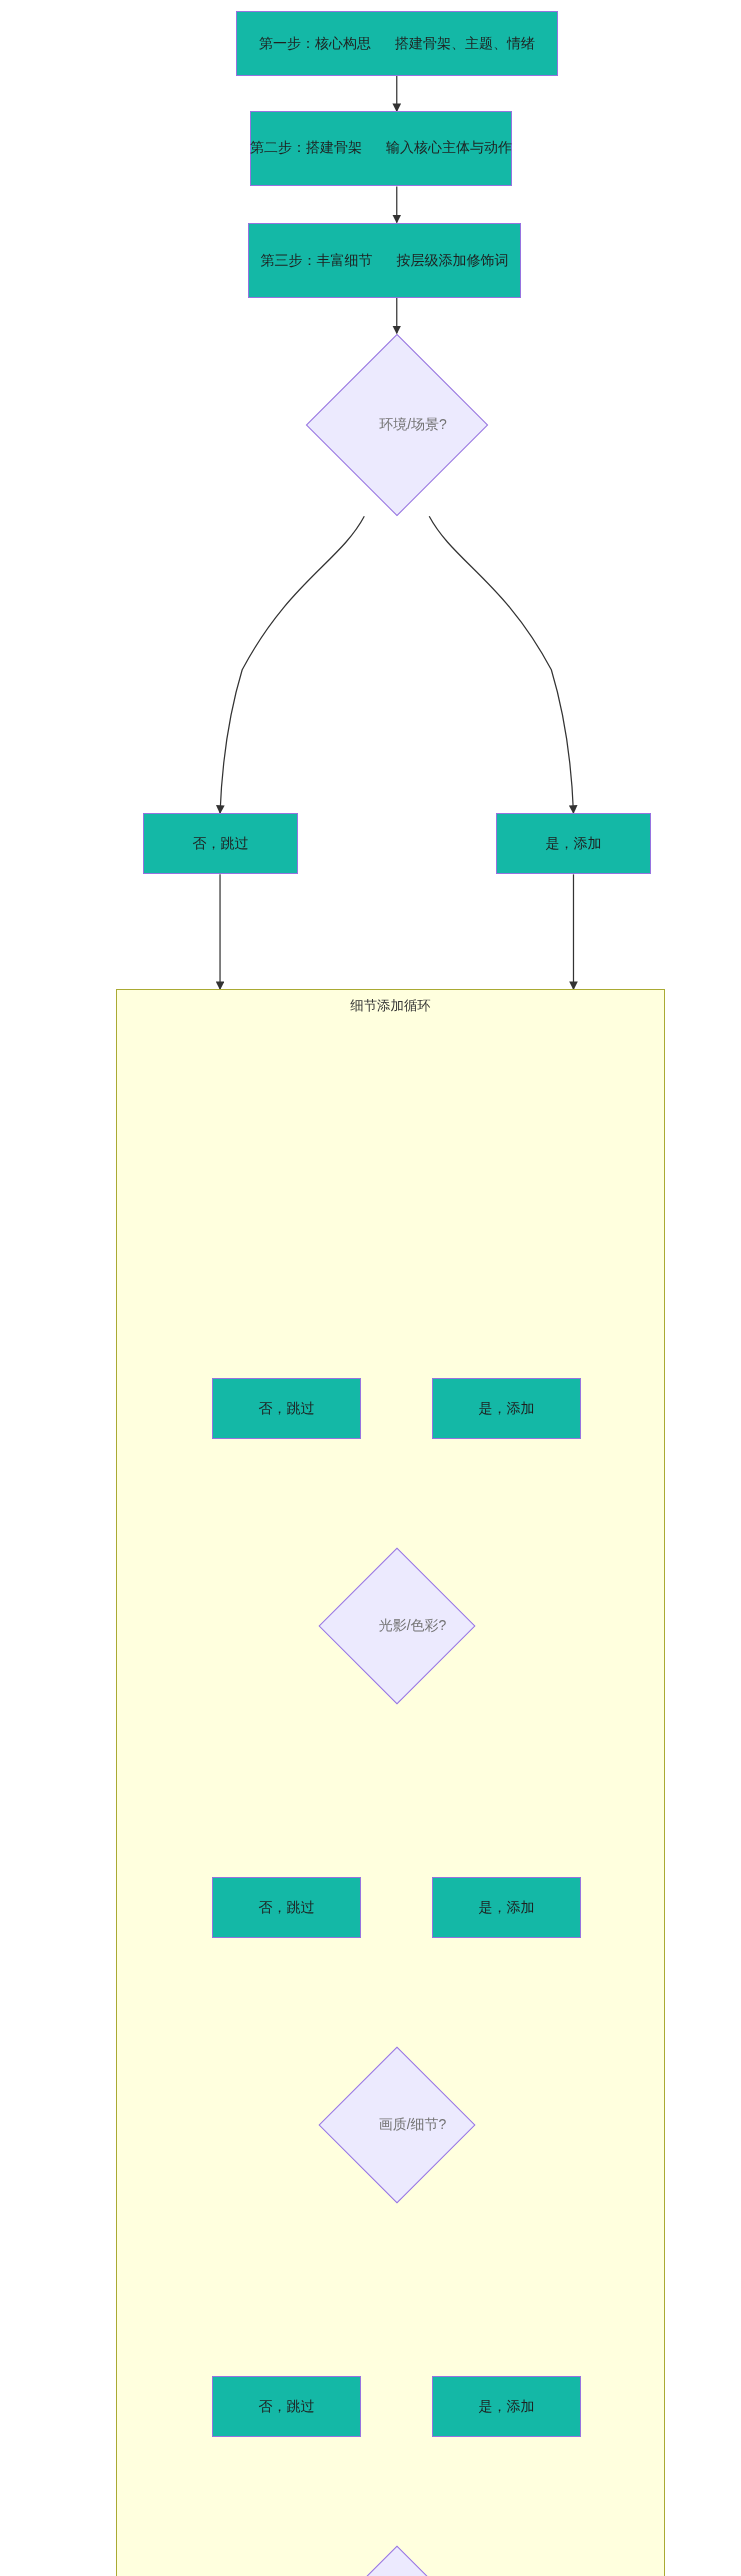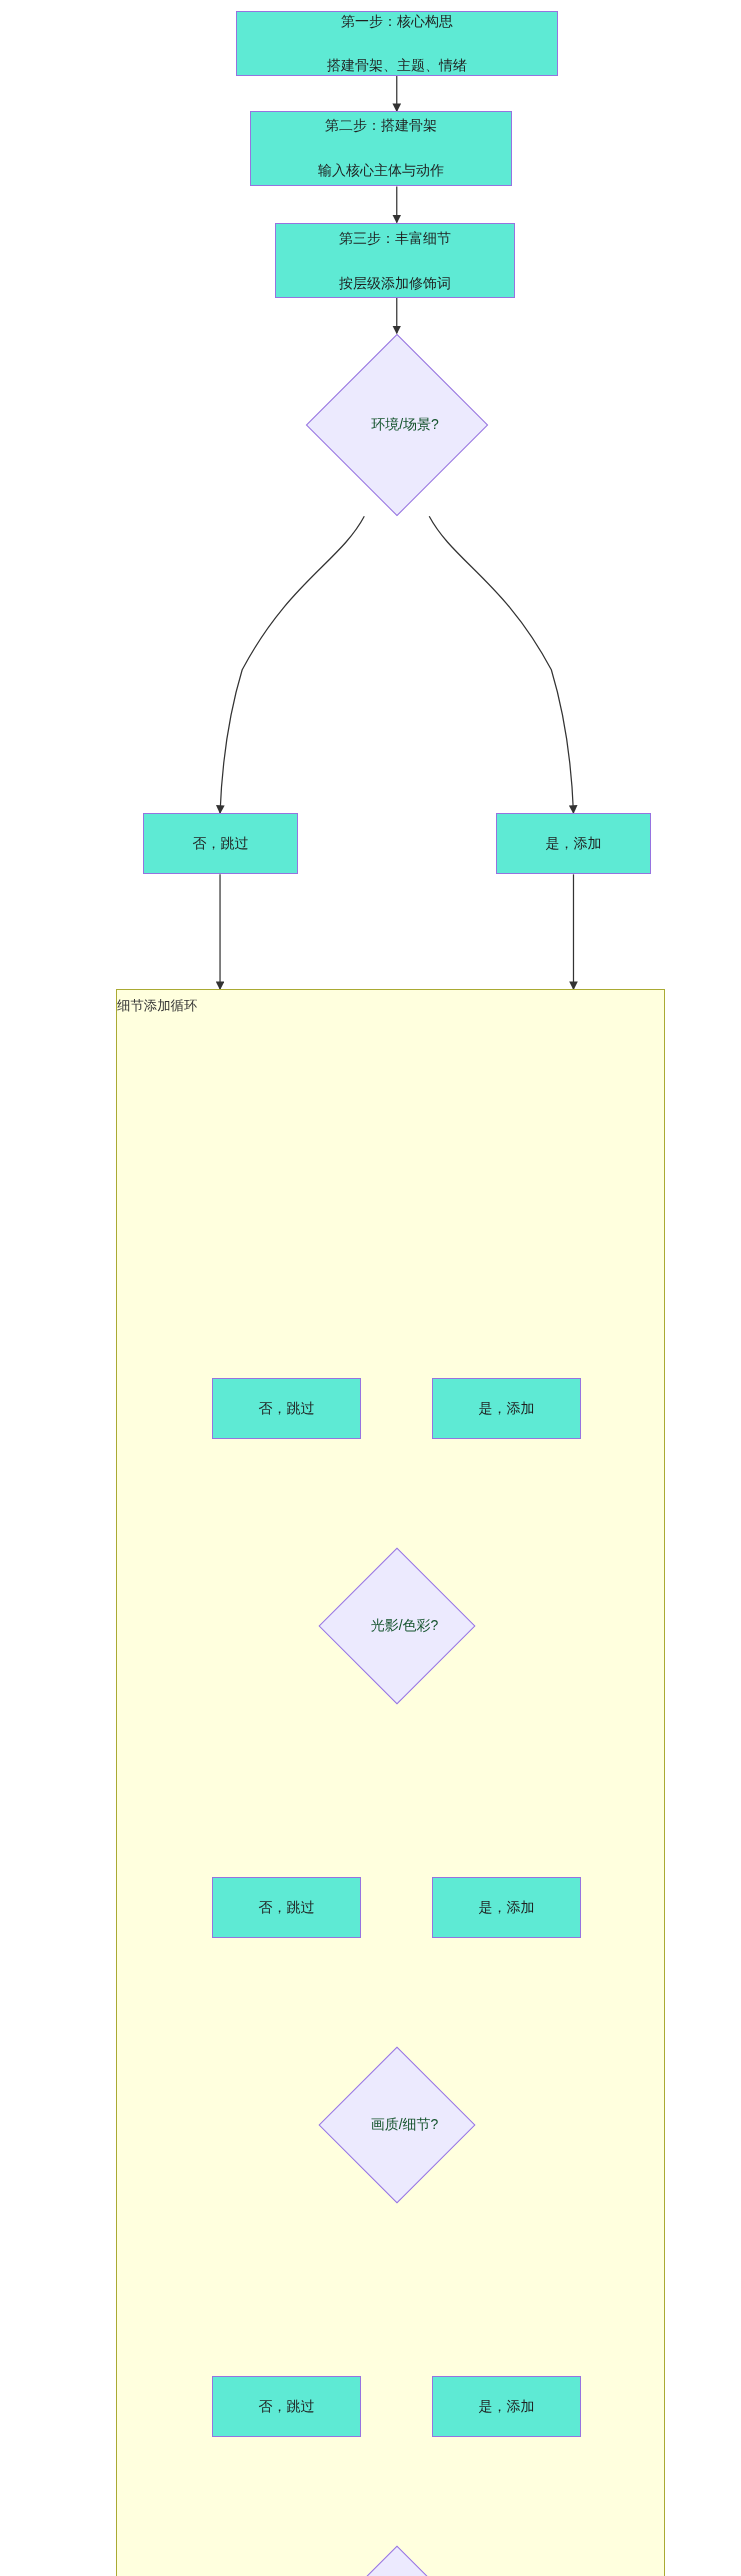--- a/index.html
+++ b/index.html
@@ -21,26 +21,26 @@
     position: absolute;
     left: 0; top: 0;
     width: 742px;
     height: 3687px;
     pointer-events: none;
   }
   
   .node {
     position: absolute;
     display: flex;
-    flex-direction: column;
+    flex-direction: row;
     align-items: center;
     justify-content: center;
     text-align: center;
     color: #1f1f1f;
-    background: #5eead4;
+    background: #14b8a6;
     border: 1px solid #9673E0;
     z-index: 3;
     gap: 24px;
   }
   .node .ln {
     display: block;
     line-height: 1.45;
     white-space: nowrap;
   }
   .rect { font-size: 14px; }
@@ -53,41 +53,42 @@
   .diamond .dshape {
     position: absolute;
     left: 50%;
     top: 50%;
     background: #ECEAFE;
     border: 1px solid #9673E0;
     transform: translate(-50%, -50%) rotate(45deg);
   }
   .diamond .dlabel {
     position: absolute;
-    left: 8px; top: 0;
+    left: 16px; top: 0;
     width: 100%; height: 100%;
     display: flex;
     align-items: center;
     justify-content: center;
     font-size: 14px;
-    color: #14532d;
+    color: #737373;
     white-space: nowrap;
     z-index: 4;
   }
 
   
   .cluster {
     position: absolute;
     background: #FFFFDE;
     border: 1px solid #AAAA33;
     z-index: 1;
   }
   .cluster-title {
     position: absolute;
     width: 100%;
+    text-align: center;
     top: 7.2px;
     font-size: 13.4px;
     color: #333333;
     z-index: 2;
     font-family: Liberation Mono, monospace;
   }
 </style>
 </head>
 <body>
 
@@ -171,21 +172,21 @@
   <div class="node rect" style="left:236px; top:10.8px; width:322px; height:65px;">
     <span class="ln">第一步：核心构思</span>
     <span class="ln">搭建骨架、主题、情绪</span>
   </div>
 
   <div class="node rect" style="left:250px; top:111px; width:262px; height:75px;font-family:Liberation Serif, serif;">
     <span class="ln">第二步：搭建骨架</span>
     <span class="ln">输入核心主体与动作</span>
   </div>
 
-  <div class="node rect" style="left:275px; top:223px; width:240px; height:75px;">
+  <div class="node rect" style="left:248px; top:223px; width:273px; height:75px;">
     <span class="ln">第三步：丰富细节</span>
     <span class="ln">按层级添加修饰词</span>
   </div>
 
   <div class="diamond" style="left:294px; top:333px; width:206px; height:183px;">
     <div class="dshape" style="width:129px; height:129px;"></div>
     <div class="dlabel">环境/场景?</div>
   </div>
 
   <div class="node rect" style="left:143px; top:813px; width:155px; height:61px;">

